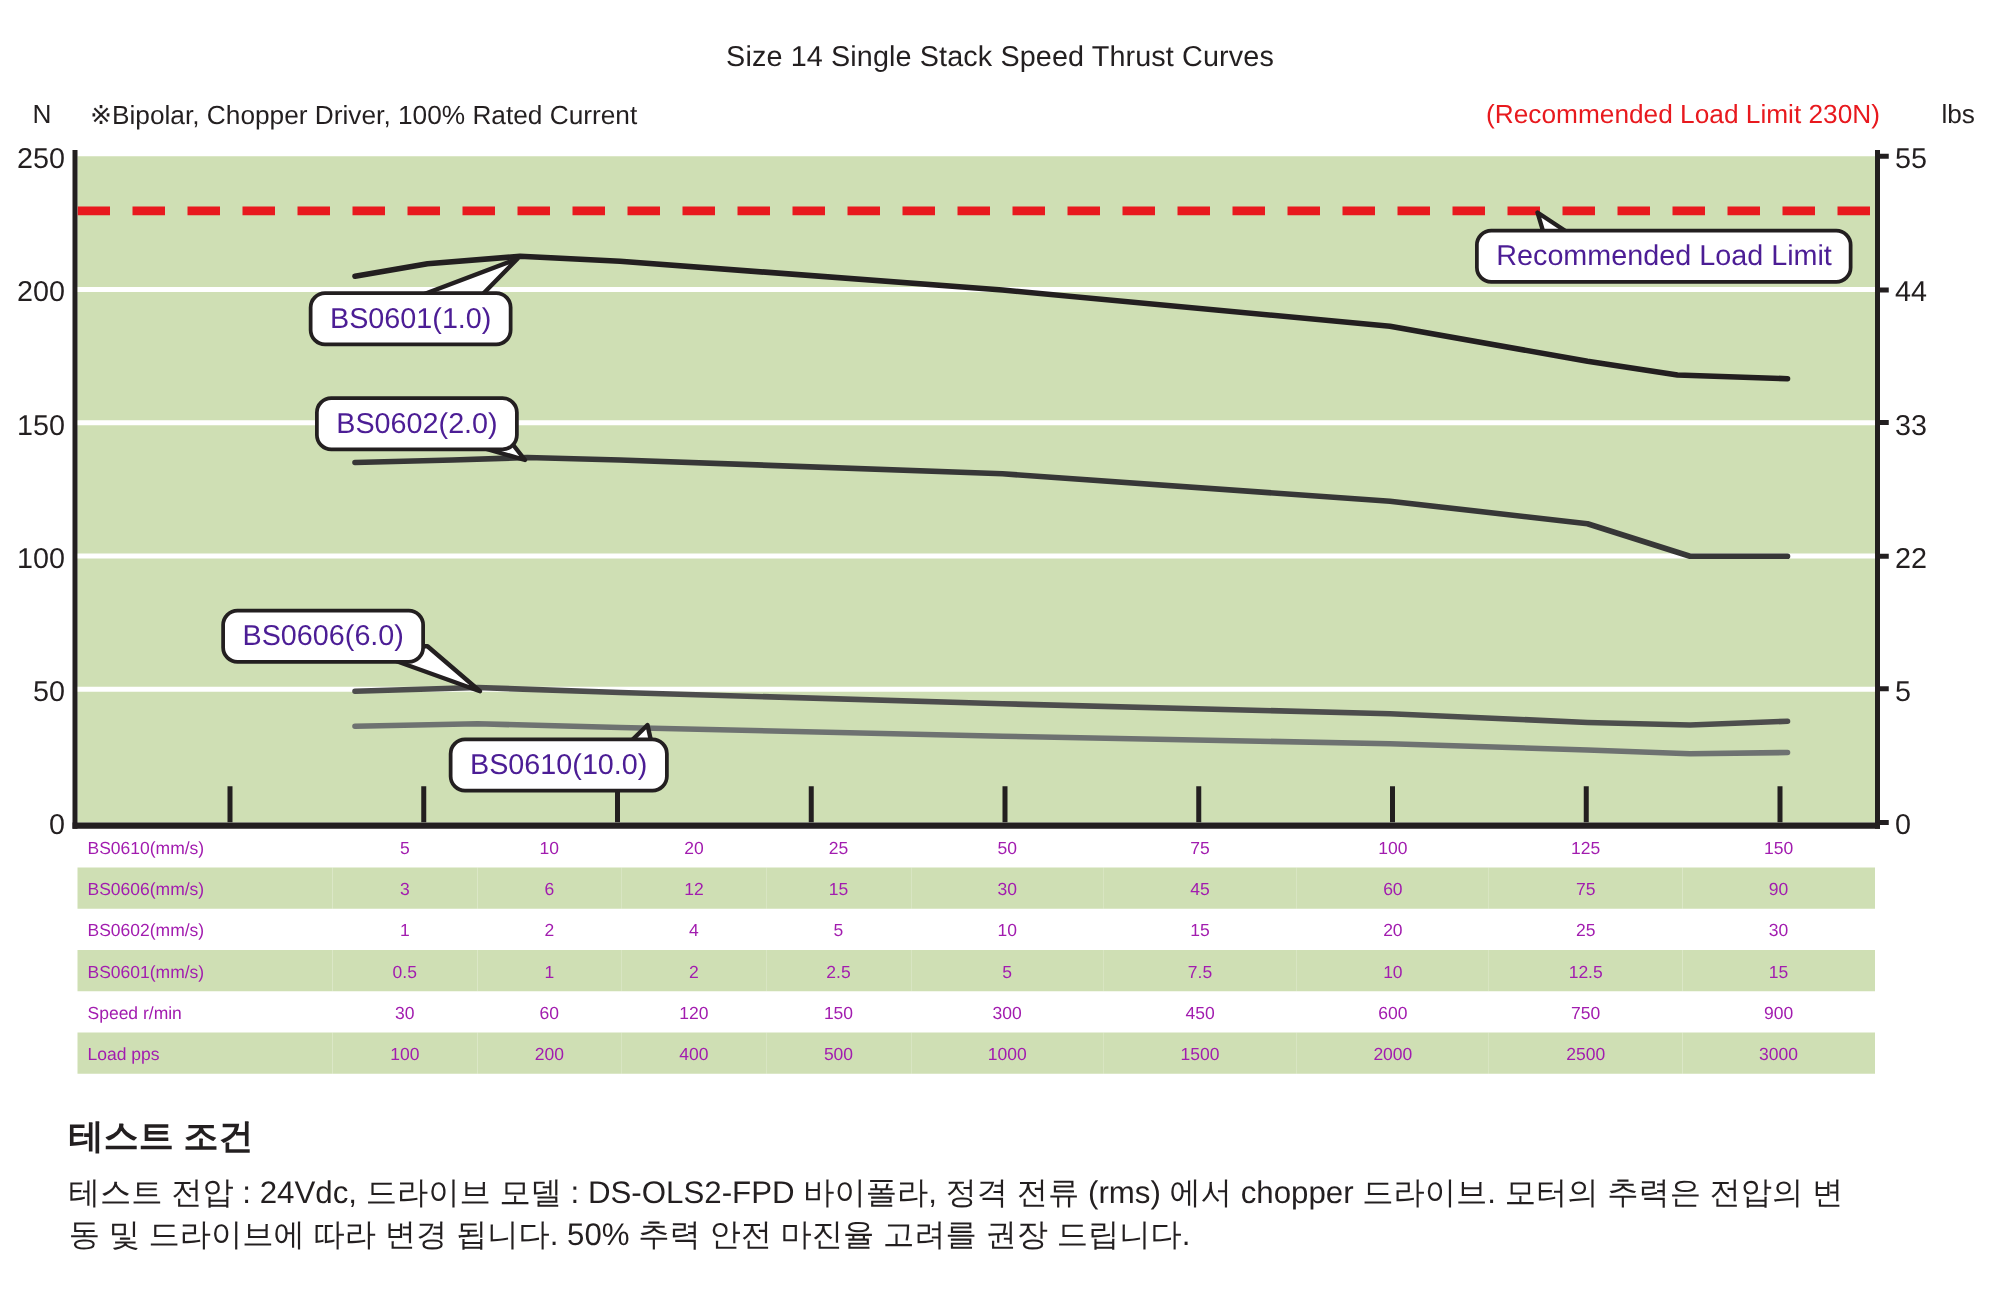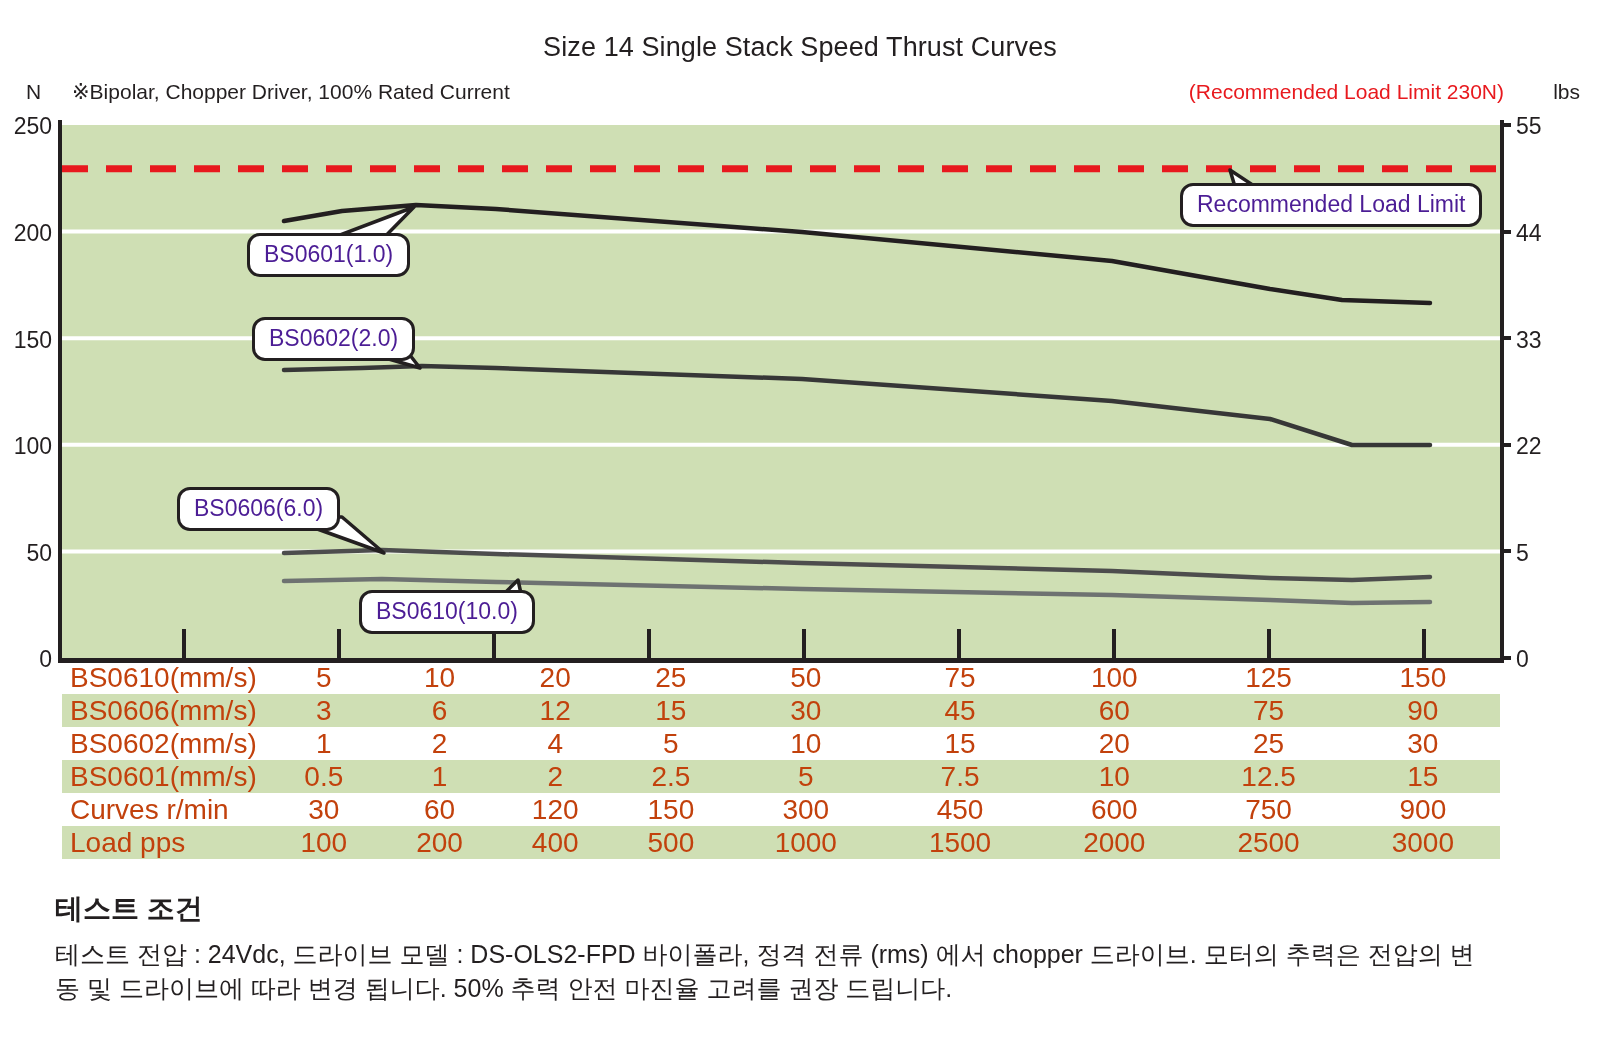--- a/index.html
+++ b/index.html
@@ -6,21 +6,21 @@
   body{
     width:1600px;height:1043px;background:#ffffff;
     font-family:"Liberation Sans","DejaVu Sans",sans-serif;
     color:#231f20;overflow:hidden;position:relative;
   }
   .page{position:absolute;inset:0;}
 
   
   .chart-title{
     position:absolute;left:0;top:32px;width:1600px;text-align:center;
-    font-size:27px;color:#231f20;letter-spacing:.1px;
+    font-size:23px;color:#231f20;letter-spacing:.1px;
   }
 
   
   .unit-n{position:absolute;left:26px;top:80px;font-size:21px;}
   .note{position:absolute;left:72px;top:80px;font-size:21px;white-space:nowrap;}
   .limit-note{position:absolute;right:96px;top:80px;font-size:21px;color:#e8191e;white-space:nowrap;}
   .unit-lbs{position:absolute;right:20px;top:80px;font-size:21px;}
 
   
   .plot-wrap{position:absolute;left:62px;top:125px;width:1438px;height:533px;}
@@ -38,21 +38,21 @@
 
   
   .callout{
     position:absolute;background:#ffffff;border:3px solid #231f20;border-radius:13px;
     font-size:23px;color:#4c1d95;padding:5px 14px 7px;white-space:nowrap;z-index:6;
     line-height:1.15;
   }
 
   
   .dtable{position:absolute;left:62px;top:661px;width:1438px;border-collapse:collapse;}
-  .dtable td{font-size:28px;color:#c2410c;height:33px;padding:0;text-align:center;}
+  .dtable td{font-size:14px;color:#a21caf;height:33px;padding:0;text-align:center;}
   .dtable td.rowhdr{text-align:left;padding-left:8px;width:196px;white-space:nowrap;}
   .dtable tr.stripe{background:#cfdfb4;}
 
   
   .foot-title{position:absolute;left:55px;top:890px;font-size:28px;font-weight:bold;}
   .foot-body{position:absolute;left:55px;top:938px;width:1420px;font-size:25px;line-height:1.34;}
 </style>
 </head>
 <body>
 
@@ -183,21 +183,21 @@
           <td>1</td>
           <td>2</td>
           <td>2.5</td>
           <td>5</td>
           <td>7.5</td>
           <td>10</td>
           <td>12.5</td>
           <td>15</td>
         </tr>
         <tr>
-          <td class="rowhdr">Curves r/min</td>
+          <td class="rowhdr">Speed r/min</td>
           <td>30</td>
           <td>60</td>
           <td>120</td>
           <td>150</td>
           <td>300</td>
           <td>450</td>
           <td>600</td>
           <td>750</td>
           <td>900</td>
         </tr>

